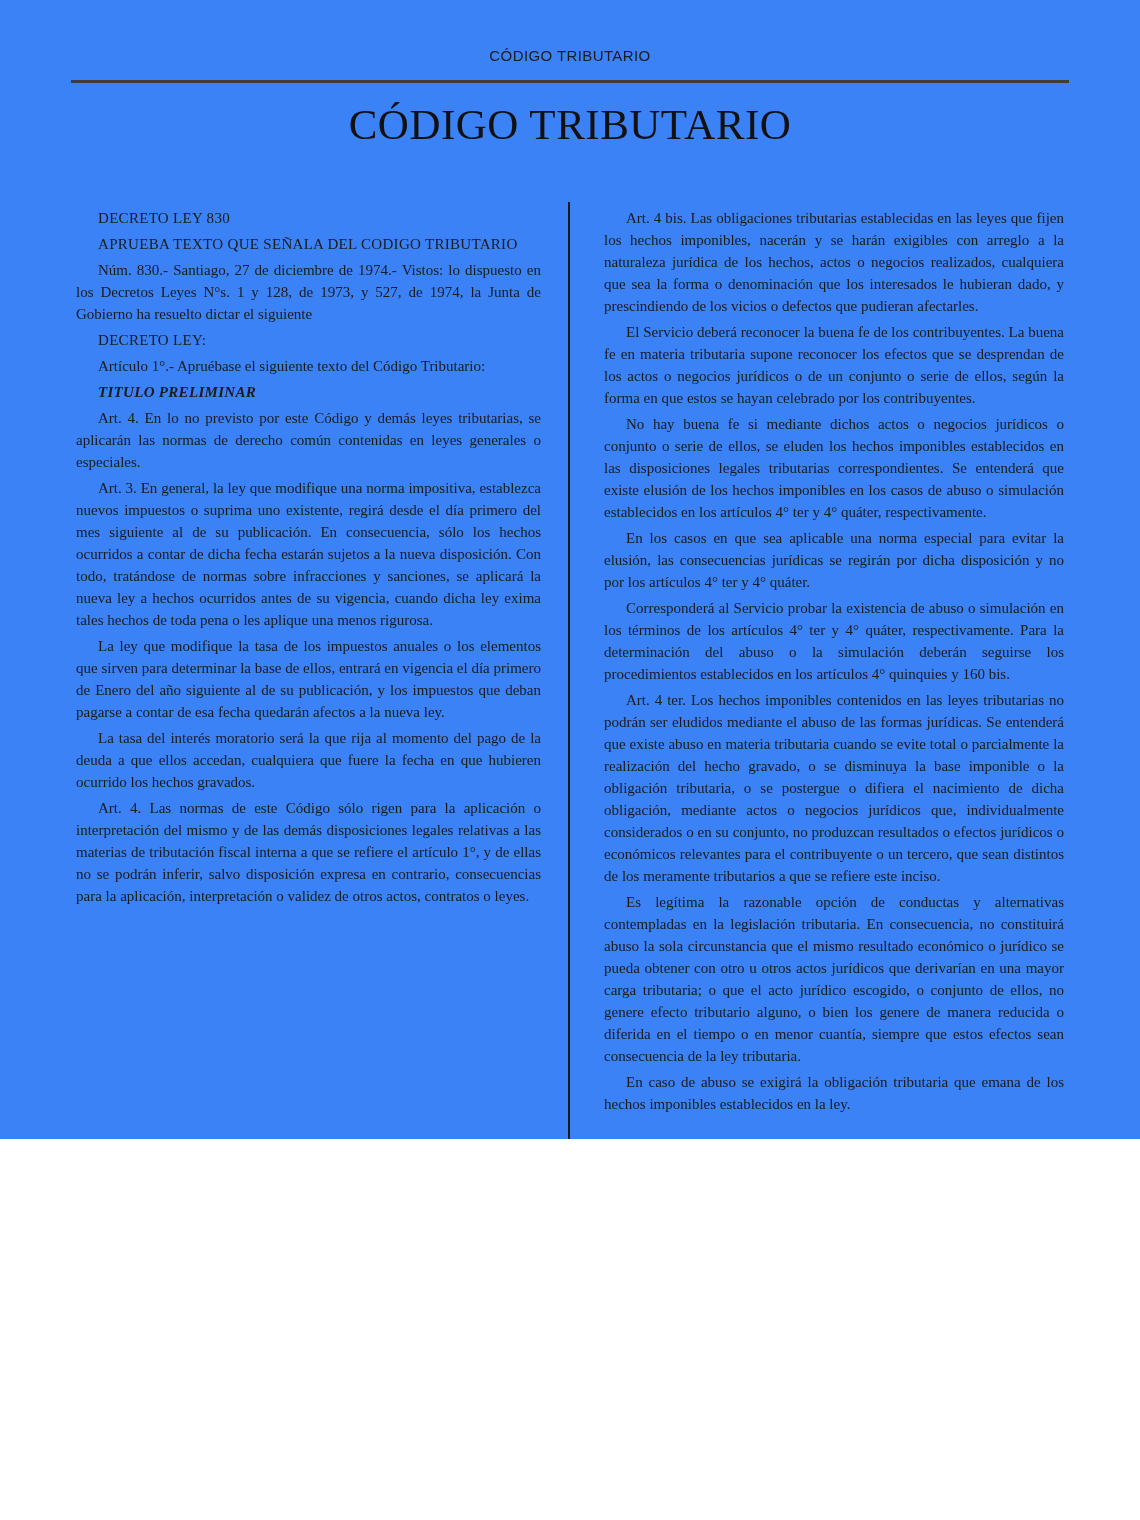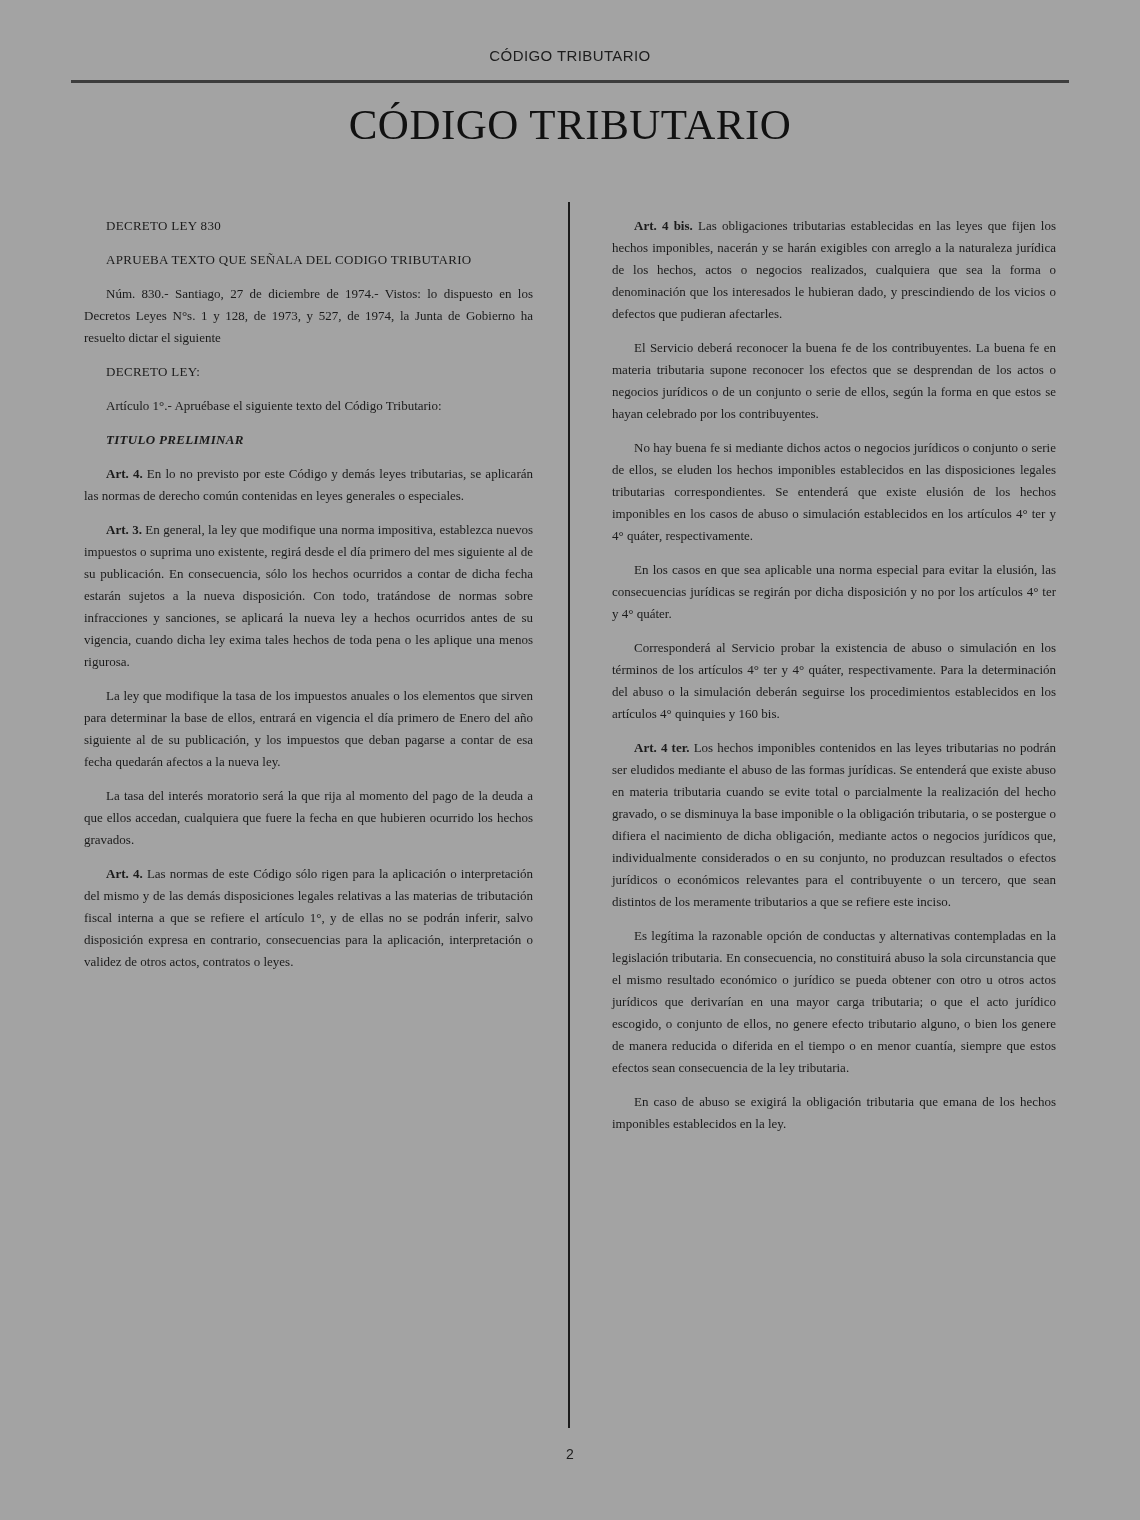--- a/index.html
+++ b/index.html
@@ -1,20 +1,20 @@
 <!DOCTYPE html>
 <html><head>
 <meta charset="utf-8">
 <style>
   html, body { margin: 0; padding: 0; background: #ffffff; }
   .page {
     position: relative;
     width: 1140px;
-    height: 1520px;
-    background: #a3a3a3;
+    height: 1139px;
+    background: #3b82f6;
     font-family: "Liberation Serif", serif;
     color: #1b1b1b;
     overflow: hidden;
   }
   .running-header {
     position: absolute;
     top: 47px; left: 0; width: 100%;
     text-align: center;
     font-family: "Liberation Sans", sans-serif;
     font-size: 15px;
@@ -39,37 +39,37 @@
   .col { position: absolute; top: 203px; }
   .col-left  { left: 72px;  width: 473px; }
   .col-right { left: 600px; width: 468px; }
   .divider {
     position: absolute;
     left: 568px; top: 202px;
     width: 2px; height: 1226px;
     background: #1b1b1b;
   }
   .page p {
-    margin: 12px;
-    font-size: 13px;
+    margin: 4px;
+    font-size: 15px;
     line-height: 22px;
     text-align: justify;
     text-indent: 22px;
     color: #1b1b1b;
   }
   .no-indent { text-indent: 0; }
   .mt    { margin-top: 20px; }
   .mt-lg { margin-top: 26px; }
   .center { text-align: center; text-indent: 0; }
   .italic { font-style: italic; font-weight: bold; }
   .bold-italic { font-weight: bold; font-style: italic; }
   .titulo  { font-size: 20px; letter-spacing: 0.3px; }
   .parrafo { font-size: 18px; }
   .caps-line { letter-spacing: 0.3px; }
-  .lead { font-weight: bold; }
+  .lead { font-weight: normal; }
   .lead::after { content: "\00a0"; }
   .footer-num {
     position: absolute;
     top: 1446px; left: 0; width: 100%;
     text-align: center;
     font-family: "Liberation Sans", sans-serif;
     font-size: 14px;
     color: #1d1d1d;
   }
 </style>

